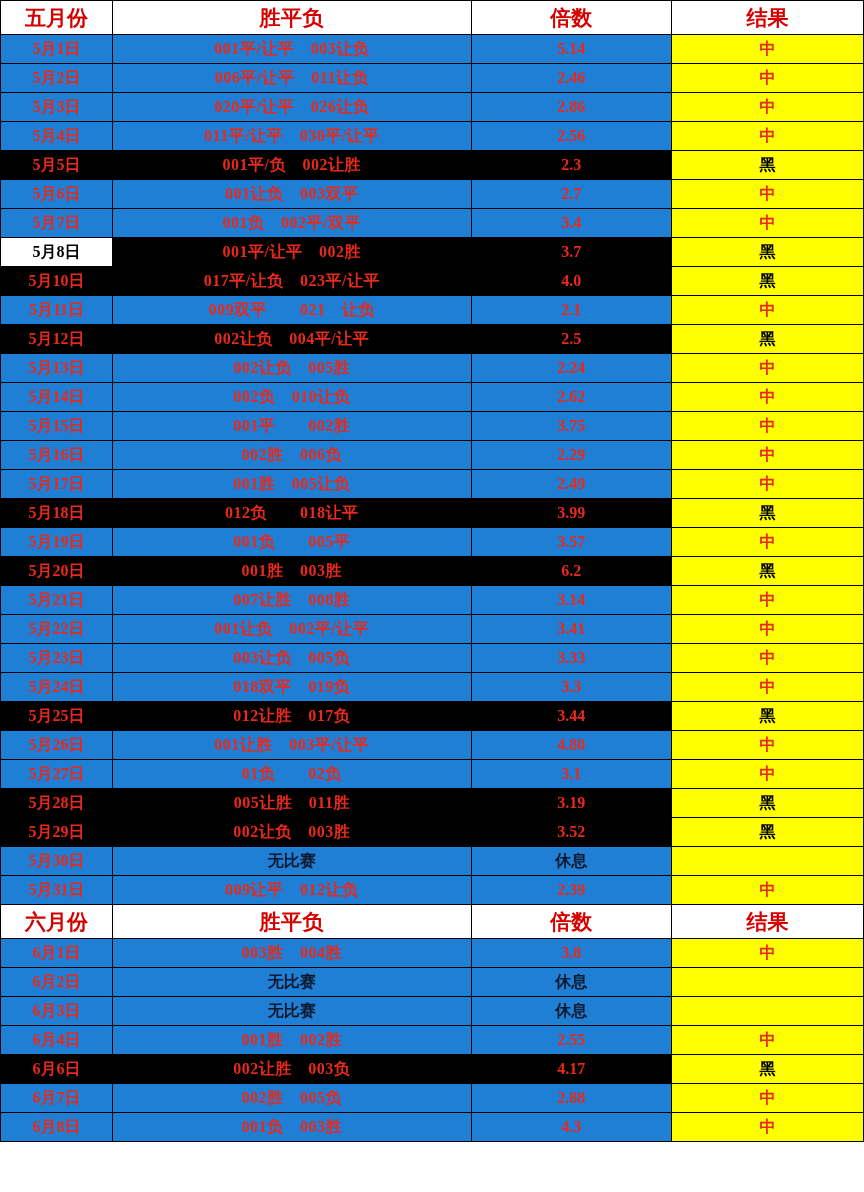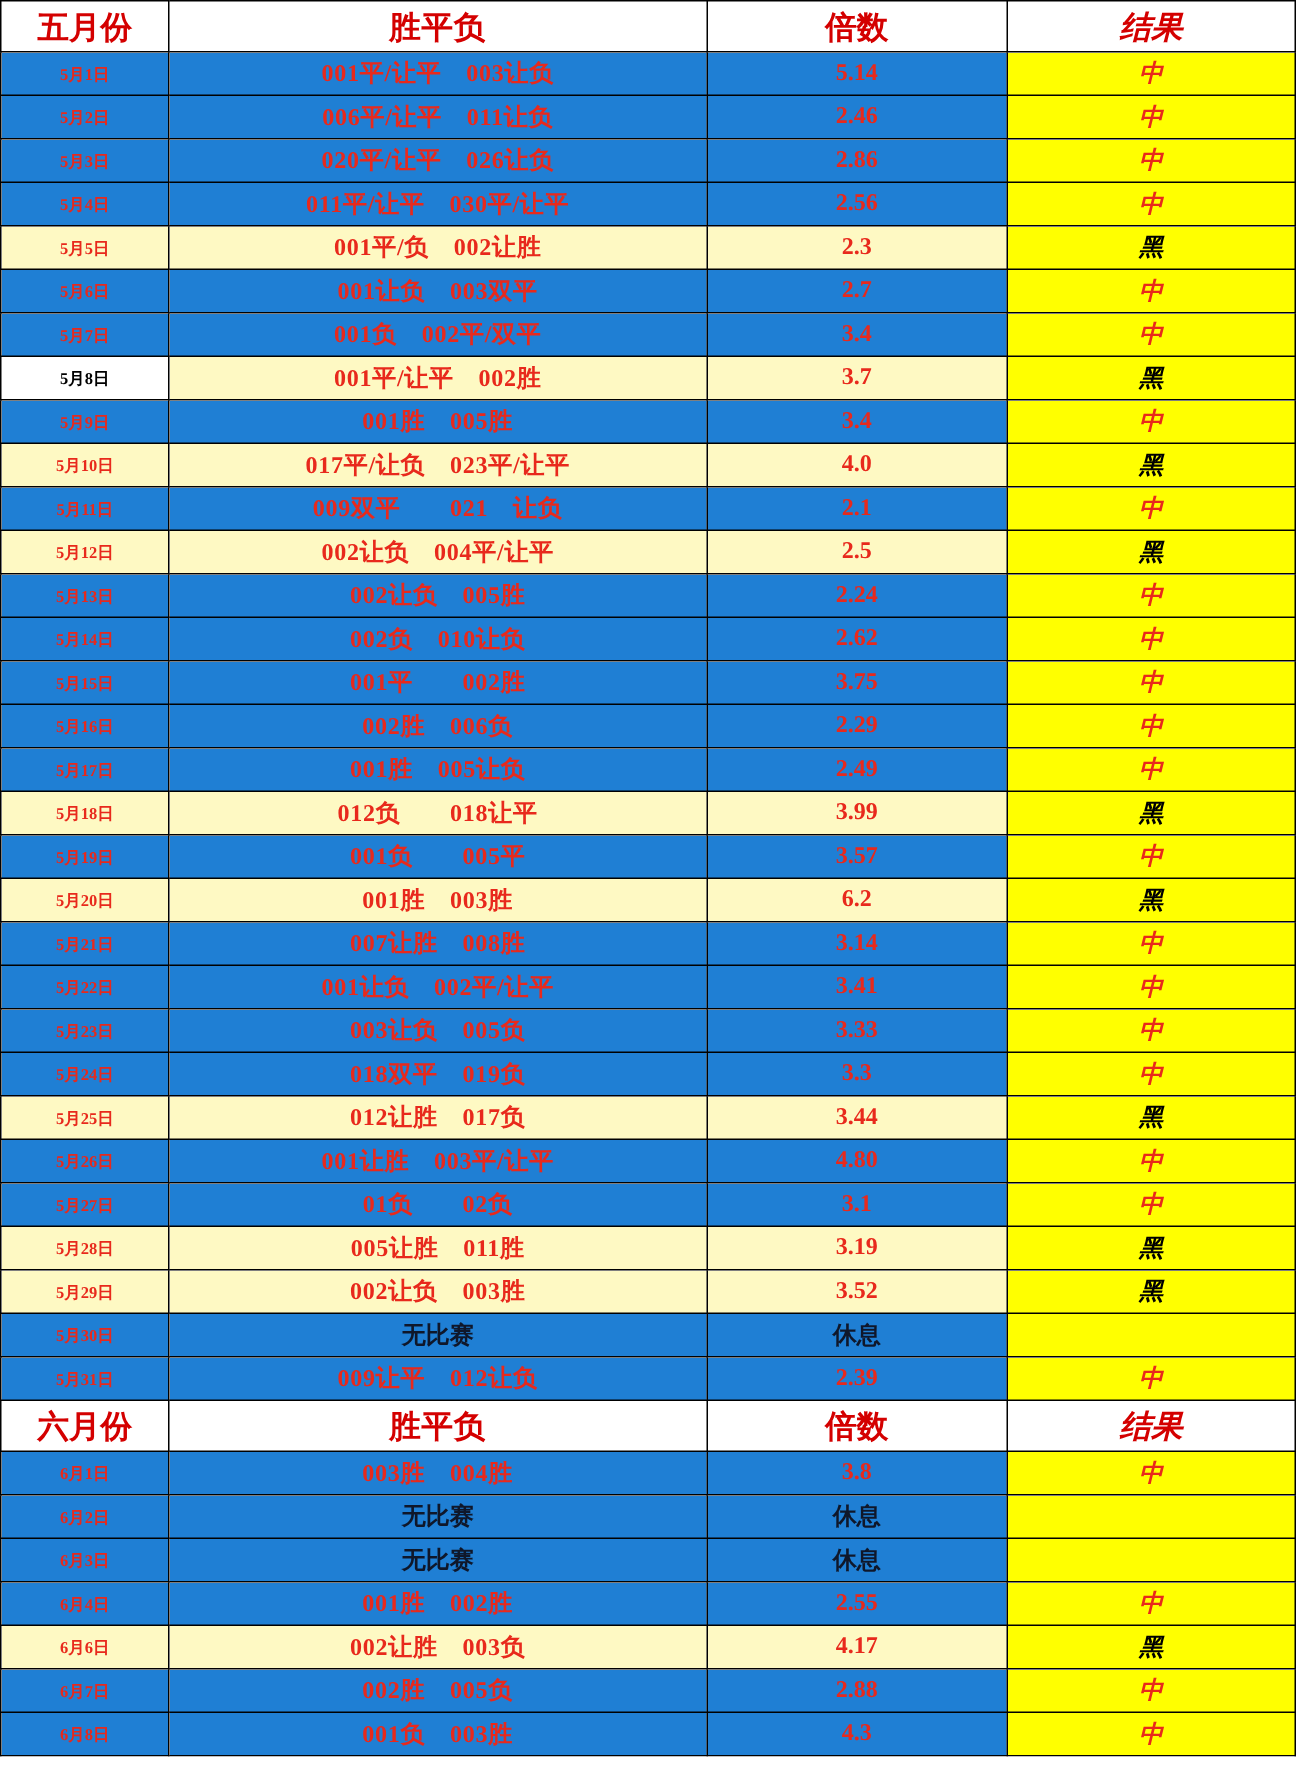--- a/index.html
+++ b/index.html
@@ -48,50 +48,49 @@
     color: #e8291c;
   }
   tr.blue td.res {
     background: #ffff00;
     color: #e8291c;
   }
   
   tr.black td.date,
   tr.black td.pick,
   tr.black td.odds {
-    background: #fef9c3;
+    background: #000000;
     color: #e8291c;
   }
   tr.black td.res {
     background: #ffff00;
     color: #000000;
   }
   
   td.date.white {
     background: #ffffff !important;
     color: #000000 !important;
   }
 
   td.date {
-    font-size: 11px;
+    font-size: 16px;
     font-family: "Liberation Serif", serif;
   }
   td.pick {
     font-size: 16px;
     font-family: "Liberation Serif", serif;
     letter-spacing: 0.5px;
   }
   td.odds {
     font-size: 16px;
     font-family: "Liberation Serif", serif;
   }
   td.res {
     font-size: 16px;
     font-family: "Liberation Serif", serif;
-    font-style: italic;
   }
   tr.row td { height: 26px; }
 
   
   td.restcell {
     background: #1f7fd4;
     color: #0f172a;
     font-size: 16px;
     font-family: "Liberation Serif", serif;
   }
@@ -160,26 +159,20 @@
         <td class="pick">001负　002平/双平</td>
         <td class="odds">3.4</td>
         <td class="res">中</td>
       </tr>
       <tr class="row black">
         <td class="date white">5月8日</td>
         <td class="pick">001平/让平　002胜</td>
         <td class="odds">3.7</td>
         <td class="res">黑</td>
       </tr>
-      <tr class="row blue">
-        <td class="date">5月9日</td>
-        <td class="pick">001胜　005胜</td>
-        <td class="odds">3.4</td>
-        <td class="res">中</td>
-      </tr>
       <tr class="row black">
         <td class="date">5月10日</td>
         <td class="pick">017平/让负　023平/让平</td>
         <td class="odds">4.0</td>
         <td class="res">黑</td>
       </tr>
       <tr class="row blue">
         <td class="date">5月11日</td>
         <td class="pick">009双平　　021　让负</td>
         <td class="odds">2.1</td>

